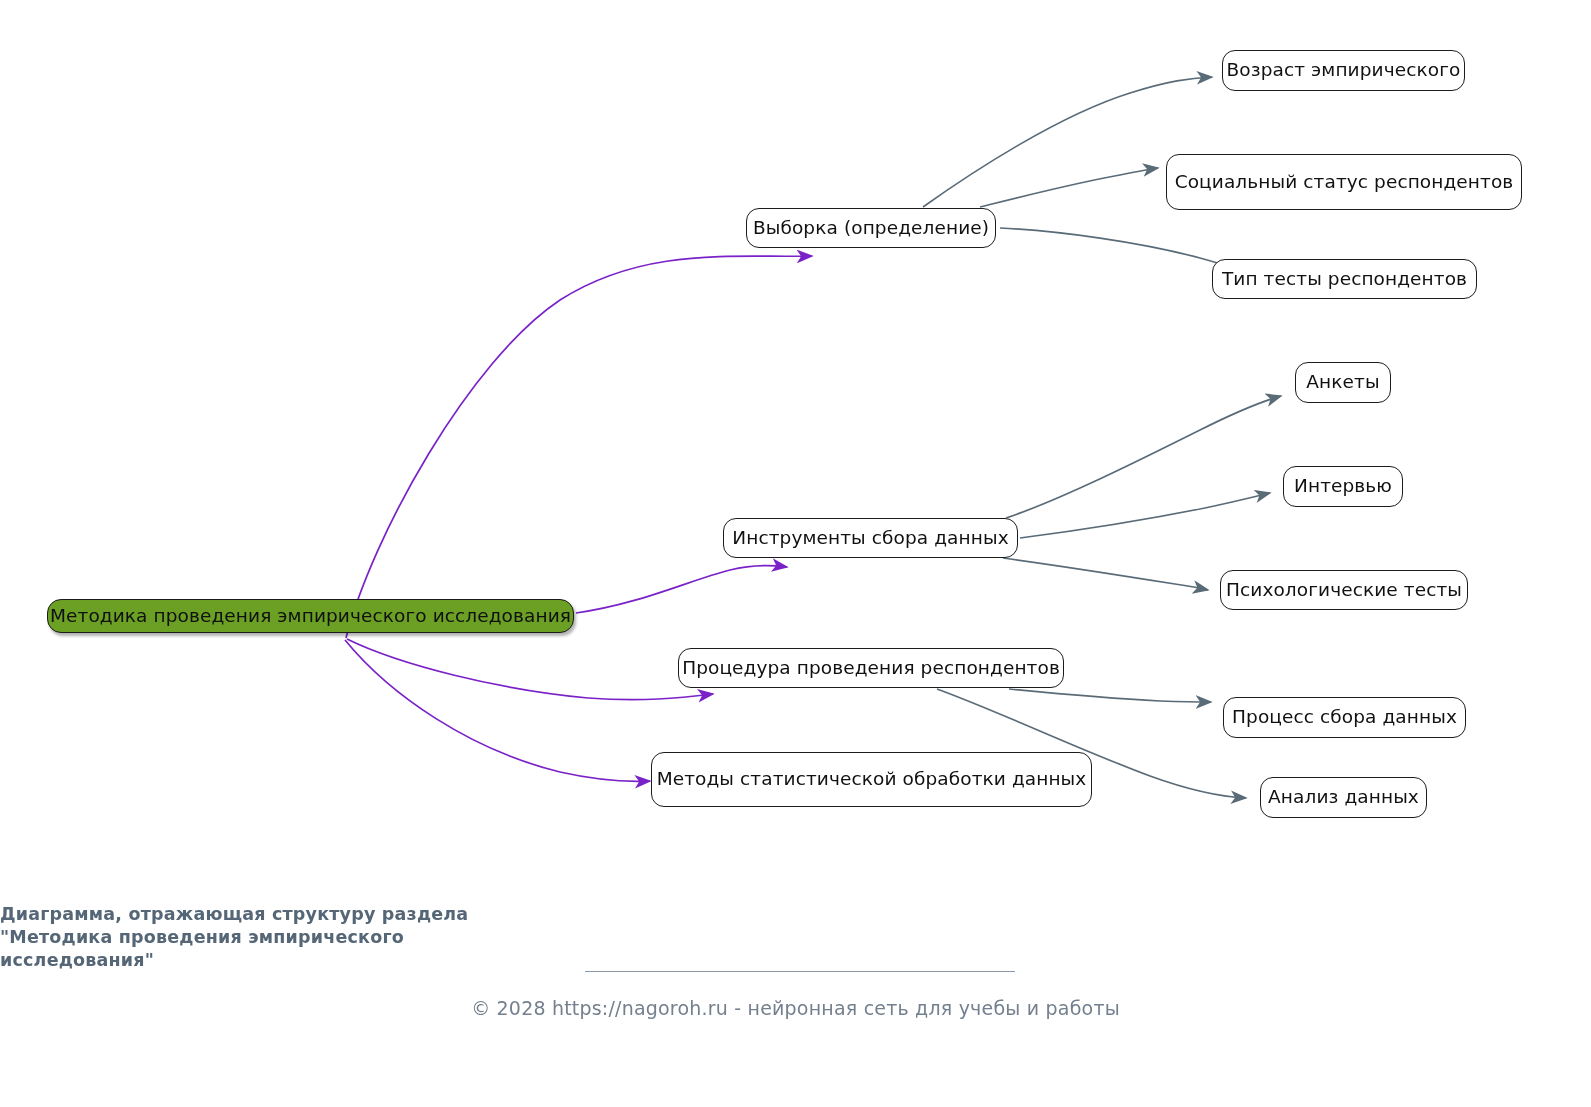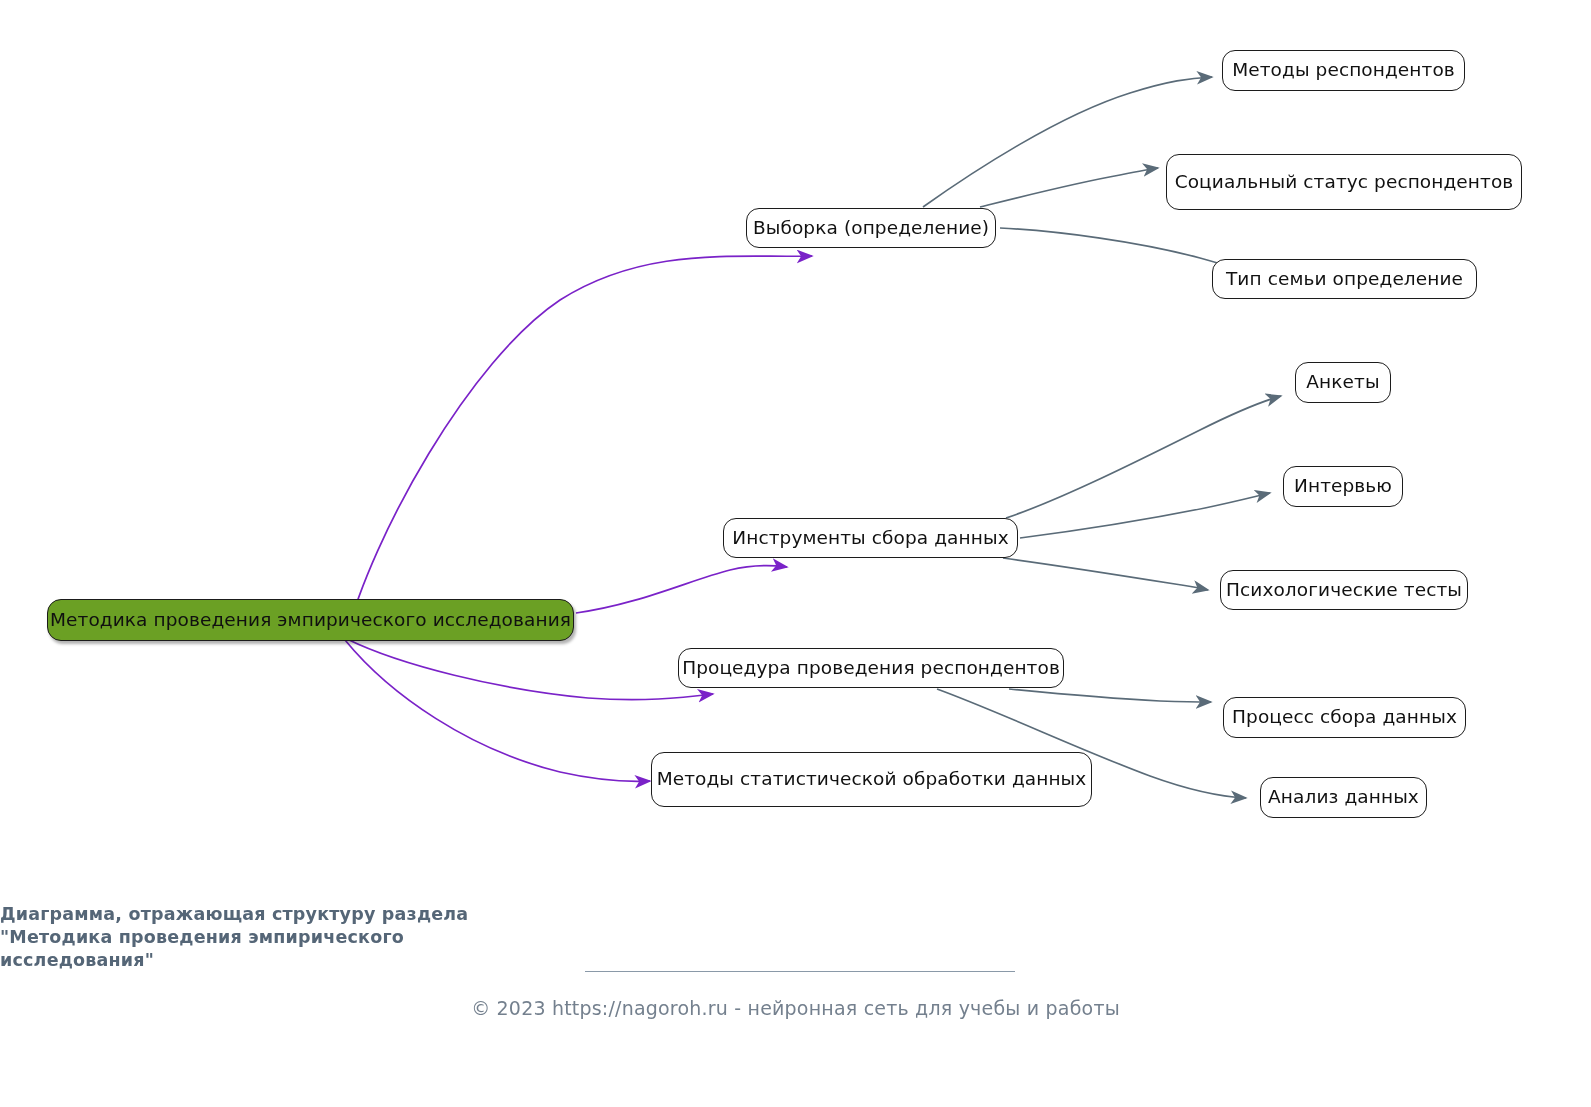--- a/index.html
+++ b/index.html
@@ -100,43 +100,43 @@
         <path d="M 1000,228 C 1060,231 1140,242 1200,258 C 1240,269 1258,276 1272,282" fill="none" stroke="#5a6b78" stroke-width="1.7" marker-end="url(#arrow-secondary)"></path>
         <path d="M 1006,518 C 1060,500 1140,460 1200,430 C 1240,410 1263,401 1281,396" fill="none" stroke="#5a6b78" stroke-width="1.7" marker-end="url(#arrow-secondary)"></path>
         <path d="M 1020,538 C 1075,531 1150,519 1205,508 C 1238,501 1257,496 1270,493" fill="none" stroke="#5a6b78" stroke-width="1.7" marker-end="url(#arrow-secondary)"></path>
         <path d="M 1003,558 C 1055,565 1125,576 1175,584 C 1196,587 1203,589 1208,590" fill="none" stroke="#5a6b78" stroke-width="1.7" marker-end="url(#arrow-secondary)"></path>
         <path d="M 1009,689 C 1060,694 1120,699 1160,701 C 1190,702 1202,702 1211,702" fill="none" stroke="#5a6b78" stroke-width="1.7" marker-end="url(#arrow-secondary)"></path>
         <path d="M 937,689 C 1000,712 1080,750 1150,776 C 1194,792 1226,797 1246,798" fill="none" stroke="#5a6b78" stroke-width="1.7" marker-end="url(#arrow-secondary)"></path>
       </g>
   </svg>
 
   <div id="node-layer">
-      <div class="node root" style="left: 47px; top: 599px; width: 527px; height: 42px;">
+      <div class="node root" style="left: 47px; top: 599px; width: 527px; height: 34px;">
         <span>Методика проведения эмпирического исследования</span>
       </div>
       <div class="node" style="left: 746px; top: 208px; width: 250px; height: 40px;">
         <span>Выборка (определение)</span>
       </div>
       <div class="node" style="left: 723px; top: 518px; width: 295px; height: 40px;">
         <span>Инструменты сбора данных</span>
       </div>
       <div class="node" style="left: 678px; top: 648px; width: 386px; height: 40px;">
         <span>Процедура проведения респондентов</span>
       </div>
       <div class="node" style="left: 651px; top: 752px; width: 441px; height: 55px;">
         <span>Методы статистической обработки данных</span>
       </div>
       <div class="node" style="left: 1222px; top: 50px; width: 243px; height: 41px;">
-        <span>Методы респондентов</span>
+        <span>Возраст эмпирического</span>
       </div>
       <div class="node" style="left: 1166px; top: 154px; width: 356px; height: 56px;">
         <span>Социальный статус респондентов</span>
       </div>
       <div class="node" style="left: 1212px; top: 259px; width: 265px; height: 40px;">
-        <span>Тип семьи определение</span>
+        <span>Тип тесты респондентов</span>
       </div>
       <div class="node" style="left: 1295px; top: 362px; width: 96px; height: 41px;">
         <span>Анкеты</span>
       </div>
       <div class="node" style="left: 1283px; top: 466px; width: 120px; height: 41px;">
         <span>Интервью</span>
       </div>
       <div class="node" style="left: 1220px; top: 570px; width: 248px; height: 40px;">
         <span>Психологические тесты</span>
       </div>
@@ -150,16 +150,16 @@
 
   <div class="caption" style="top:903px;">
     <div>Диаграмма, отражающая структуру раздела</div>
     <div>"Методика проведения эмпирического</div>
     <div>исследования"</div>
   </div>
 
   <div class="cap-rule" style="left:585px; top:971px; width:430px;"></div>
 
   <div class="footer" style="top:997px;">
-    <span>© 2023 https://nagoroh.ru - нейронная сеть для учебы и работы</span>
+    <span>© 2028 https://nagoroh.ru - нейронная сеть для учебы и работы</span>
   </div>
 
 </div>
 
 </body></html>

